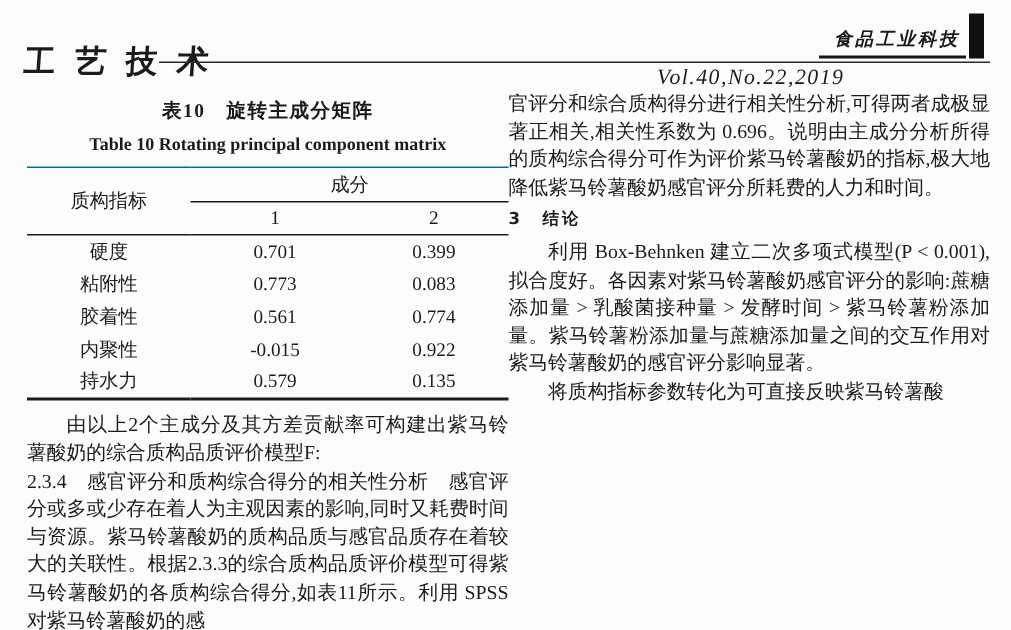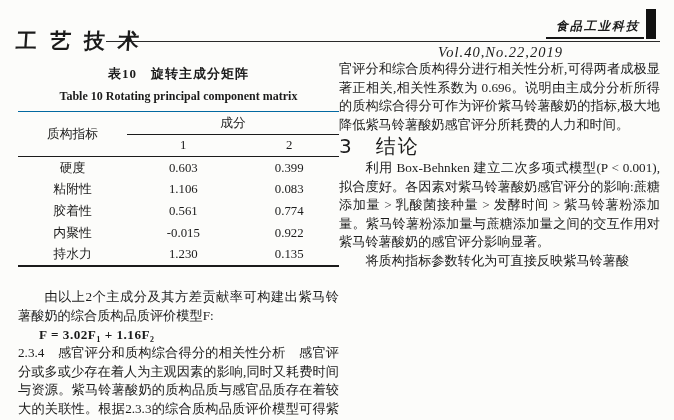--- a/index.html
+++ b/index.html
@@ -69,21 +69,21 @@
     font-size:12.8px;
   }
   table.pc-table td, table.pc-table th { font-weight:normal; text-align:center; padding:1.5px 2px; }
   th.group-head { border-bottom:1px solid #1b1b1b; }
   tr.subhead th { border-bottom:1.5px solid #1b1b1b; }
   th.indicator-head { border-bottom:1.5px solid #1b1b1b; width:34%; }
   .formula { text-indent:1.6em; font-weight:bold; font-size:13.2px; letter-spacing:0.5px; }
 
   
   h2.conclusion-head {
-    font-size:20px; font-weight:normal;
+    font-size:11px; font-weight:bold;
     font-family:"DejaVu Sans","Liberation Sans",sans-serif;
     margin:3px 0 3px 0; letter-spacing:2px; text-align:left;
   }
 </style>
 </head>
 <body>
 
 <div class="page">
 
   <div class="section-label">工艺技术</div>
@@ -107,48 +107,47 @@
             <th class="group-head" colspan="2">成分</th>
           </tr>
           <tr class="subhead">
             <th>1</th>
             <th>2</th>
           </tr>
         </thead>
         <tbody>
           <tr>
             <td>硬度</td>
-            <td>0.603</td>
+            <td>0.701</td>
             <td>0.399</td>
           </tr>
           <tr>
             <td>粘附性</td>
-            <td>1.106</td>
+            <td>0.773</td>
             <td>0.083</td>
           </tr>
           <tr>
             <td>胶着性</td>
             <td>0.561</td>
             <td>0.774</td>
           </tr>
           <tr>
             <td>内聚性</td>
             <td>-0.015</td>
             <td>0.922</td>
           </tr>
           <tr>
             <td>持水力</td>
-            <td>1.230</td>
+            <td>0.579</td>
             <td>0.135</td>
           </tr>
         </tbody>
       </table>
 
-      <p class="indent" style="margin-top:21px;">由以上2个主成分及其方差贡献率可构建出紫马铃薯酸奶的综合质构品质评价模型F:</p>
-      <p class="formula">F = 3.02F₁ + 1.16F₂</p>
+      <p class="indent" style="margin-top:7px;">由以上2个主成分及其方差贡献率可构建出紫马铃薯酸奶的综合质构品质评价模型F:</p>
       <p>2.3.4　感官评分和质构综合得分的相关性分析　感官评分或多或少存在着人为主观因素的影响,同时又耗费时间与资源。紫马铃薯酸奶的质构品质与感官品质存在着较大的关联性。根据2.3.3的综合质构品质评价模型可得紫马铃薯酸奶的各质构综合得分,如表11所示。利用 SPSS 对紫马铃薯酸奶的感</p>
     </section>
 
     <section class="col">
       <p>官评分和综合质构得分进行相关性分析,可得两者成极显著正相关,相关性系数为 0.696。说明由主成分分析所得的质构综合得分可作为评价紫马铃薯酸奶的指标,极大地降低紫马铃薯酸奶感官评分所耗费的人力和时间。</p>
       <h2 class="conclusion-head">3　结论</h2>
       <p class="indent">利用 Box-Behnken 建立二次多项式模型(P &lt; 0.001),拟合度好。各因素对紫马铃薯酸奶感官评分的影响:蔗糖添加量 &gt; 乳酸菌接种量 &gt; 发酵时间 &gt; 紫马铃薯粉添加量。紫马铃薯粉添加量与蔗糖添加量之间的交互作用对紫马铃薯酸奶的感官评分影响显著。</p>
       <p class="indent">将质构指标参数转化为可直接反映紫马铃薯酸</p>
     </section>
 

